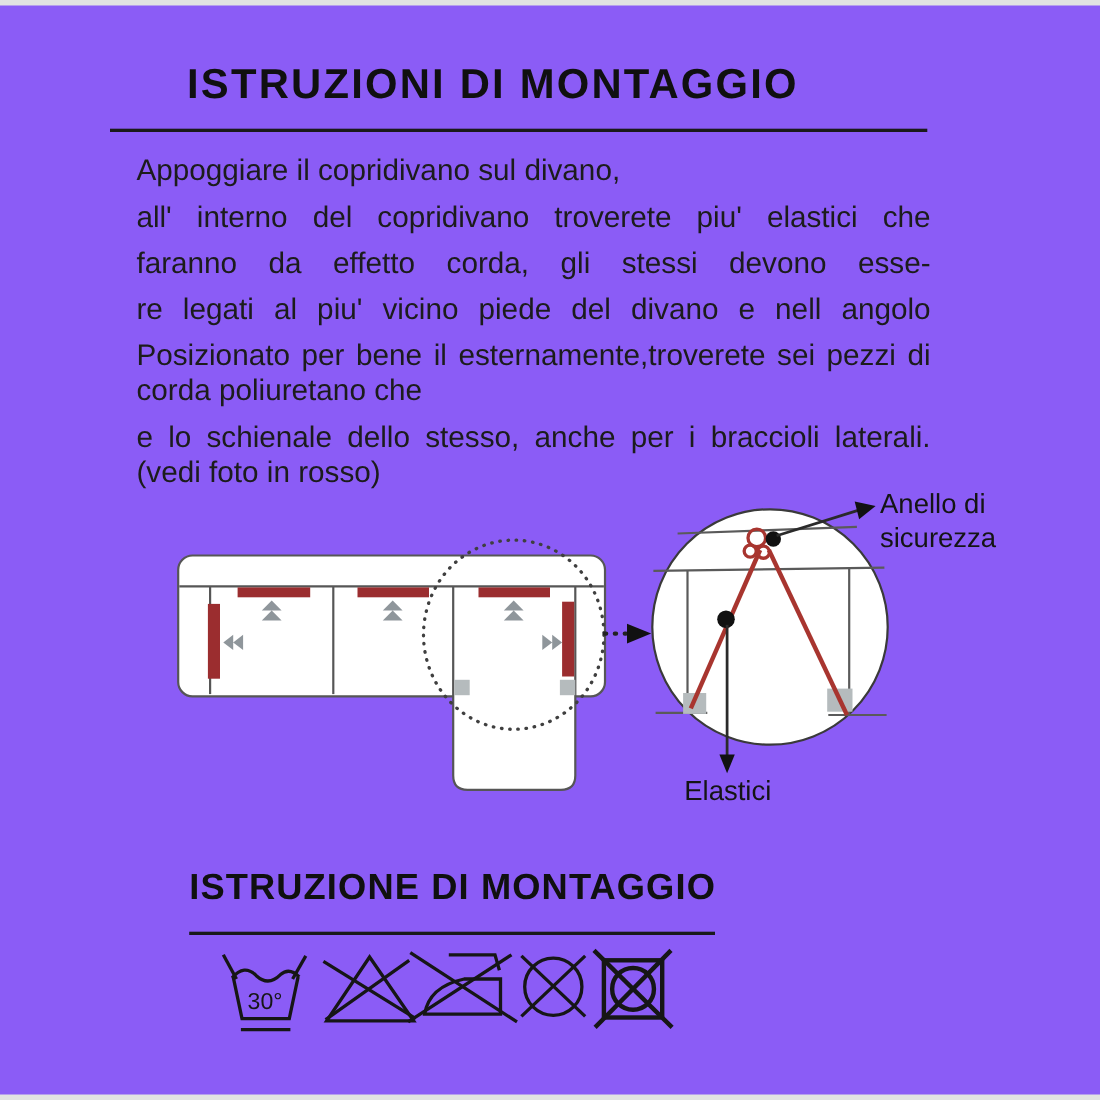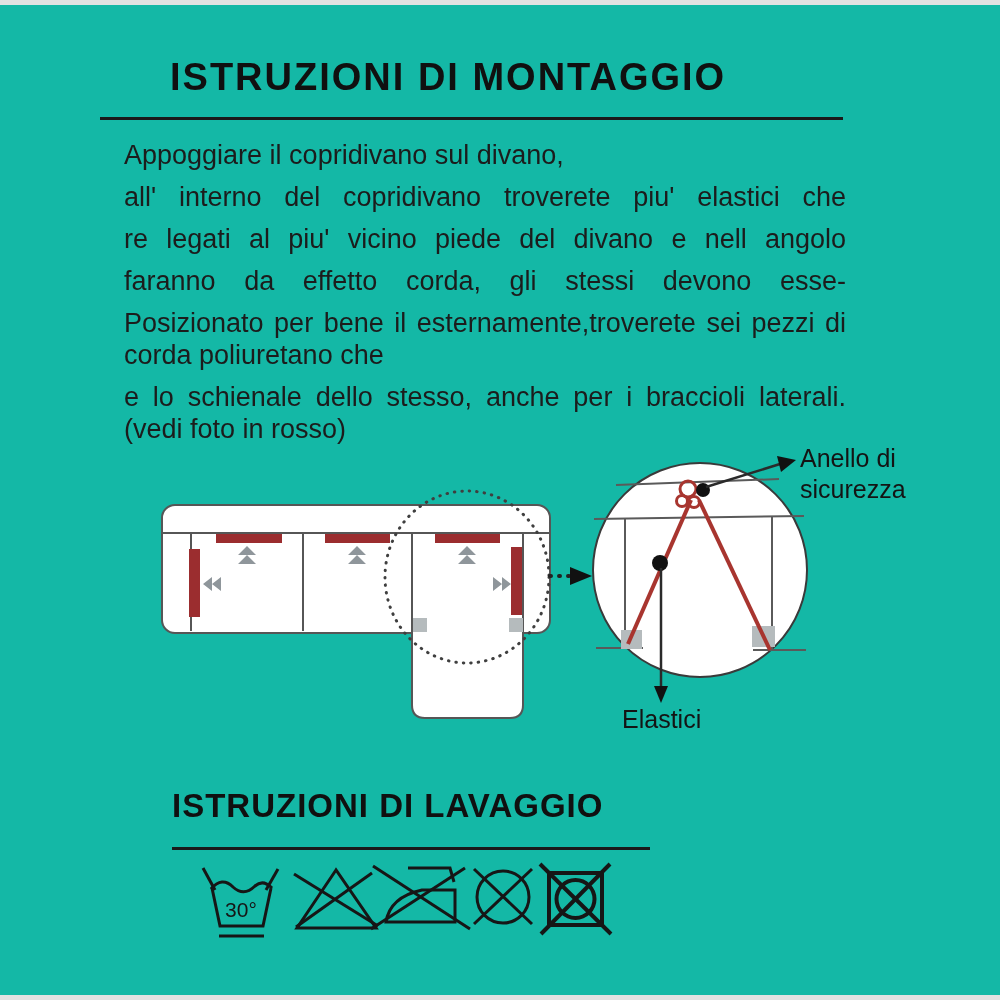--- a/index.html
+++ b/index.html
@@ -1,17 +1,17 @@
 <!DOCTYPE html>
 <html style="--foam-red: #9b2d2f; --elastic-red: #a8352f; --outline-gray: #565656; --arrow-gray: #8f969b; --foot-gray: #b5bbbd;"><head>
 <meta charset="utf-8">
 <style>
   html,body { margin:0; padding:0; background:#fff; }
   body { font-family:"Liberation Sans","DejaVu Sans",sans-serif; color:#1b1b1b; }
-  .page { position:relative; width:1000px; height:1000px; background:#14b8a6; overflow:hidden; }
+  .page { position:relative; width:1000px; height:1000px; background:#8b5cf6; overflow:hidden; }
 
   .scan-edge { position:absolute; background:#e2e2e2; }
   .edge-top { left:0; top:0; width:1000px; height:5px; }
   .edge-bottom { left:0; top:995px; width:1000px; height:5px; }
 
   .h-montaggio { position:absolute; left:170px; top:56px; margin:0;
     font-size:38px; font-weight:bold; letter-spacing:2px; color:#101010; white-space:nowrap; }
   .rule { position:absolute; background:#1a1a1a; height:3px; }
   .rule-top { left:100px; top:117px; width:743px; }
   .rule-bottom { left:172px; top:847px; width:478px; }
@@ -54,22 +54,22 @@
 
   <div class="scan-edge edge-top"></div>
   <div class="scan-edge edge-bottom"></div>
 
   <h1 class="h-montaggio">ISTRUZIONI DI MONTAGGIO</h1>
   <div class="rule rule-top"></div>
 
   <div class="bodytext">
     <div class="line">Appoggiare il copridivano sul divano,</div>
     <div class="line j">all' interno del copridivano troverete piu' elastici che</div>
+    <div class="line j">faranno da effetto corda, gli stessi devono esse-</div>
     <div class="line j">re legati al piu' vicino piede del divano e nell angolo</div>
-    <div class="line j">faranno da effetto corda, gli stessi devono esse-</div>
     <div class="line j">Posizionato per bene il esternamente,troverete sei pezzi di</div>
     <div class="line">corda poliuretano che</div>
     <div class="line j">e lo schienale dello stesso, anche per i braccioli laterali.</div>
     <div class="line">(vedi foto in rosso)</div>
   </div>
 
   <svg class="diagram-svg" width="1000" height="1000" viewBox="0 0 1000 1000">
 
     <g>
       <rect class="ow" x="162" y="505" width="388" height="128" rx="13"></rect>
@@ -172,16 +172,16 @@
       </g>
     </g>
   </svg>
 
   <div class="lbl lbl-anello">
     <div>Anello di</div>
     <div>sicurezza</div>
   </div>
   <div class="lbl lbl-elastici">Elastici</div>
 
-  <h2 class="h-lavaggio">ISTRUZIONI DI LAVAGGIO</h2>
+  <h2 class="h-lavaggio">ISTRUZIONE DI MONTAGGIO</h2>
   <div class="rule rule-bottom"></div>
 
 </div>
 
 </body></html>

